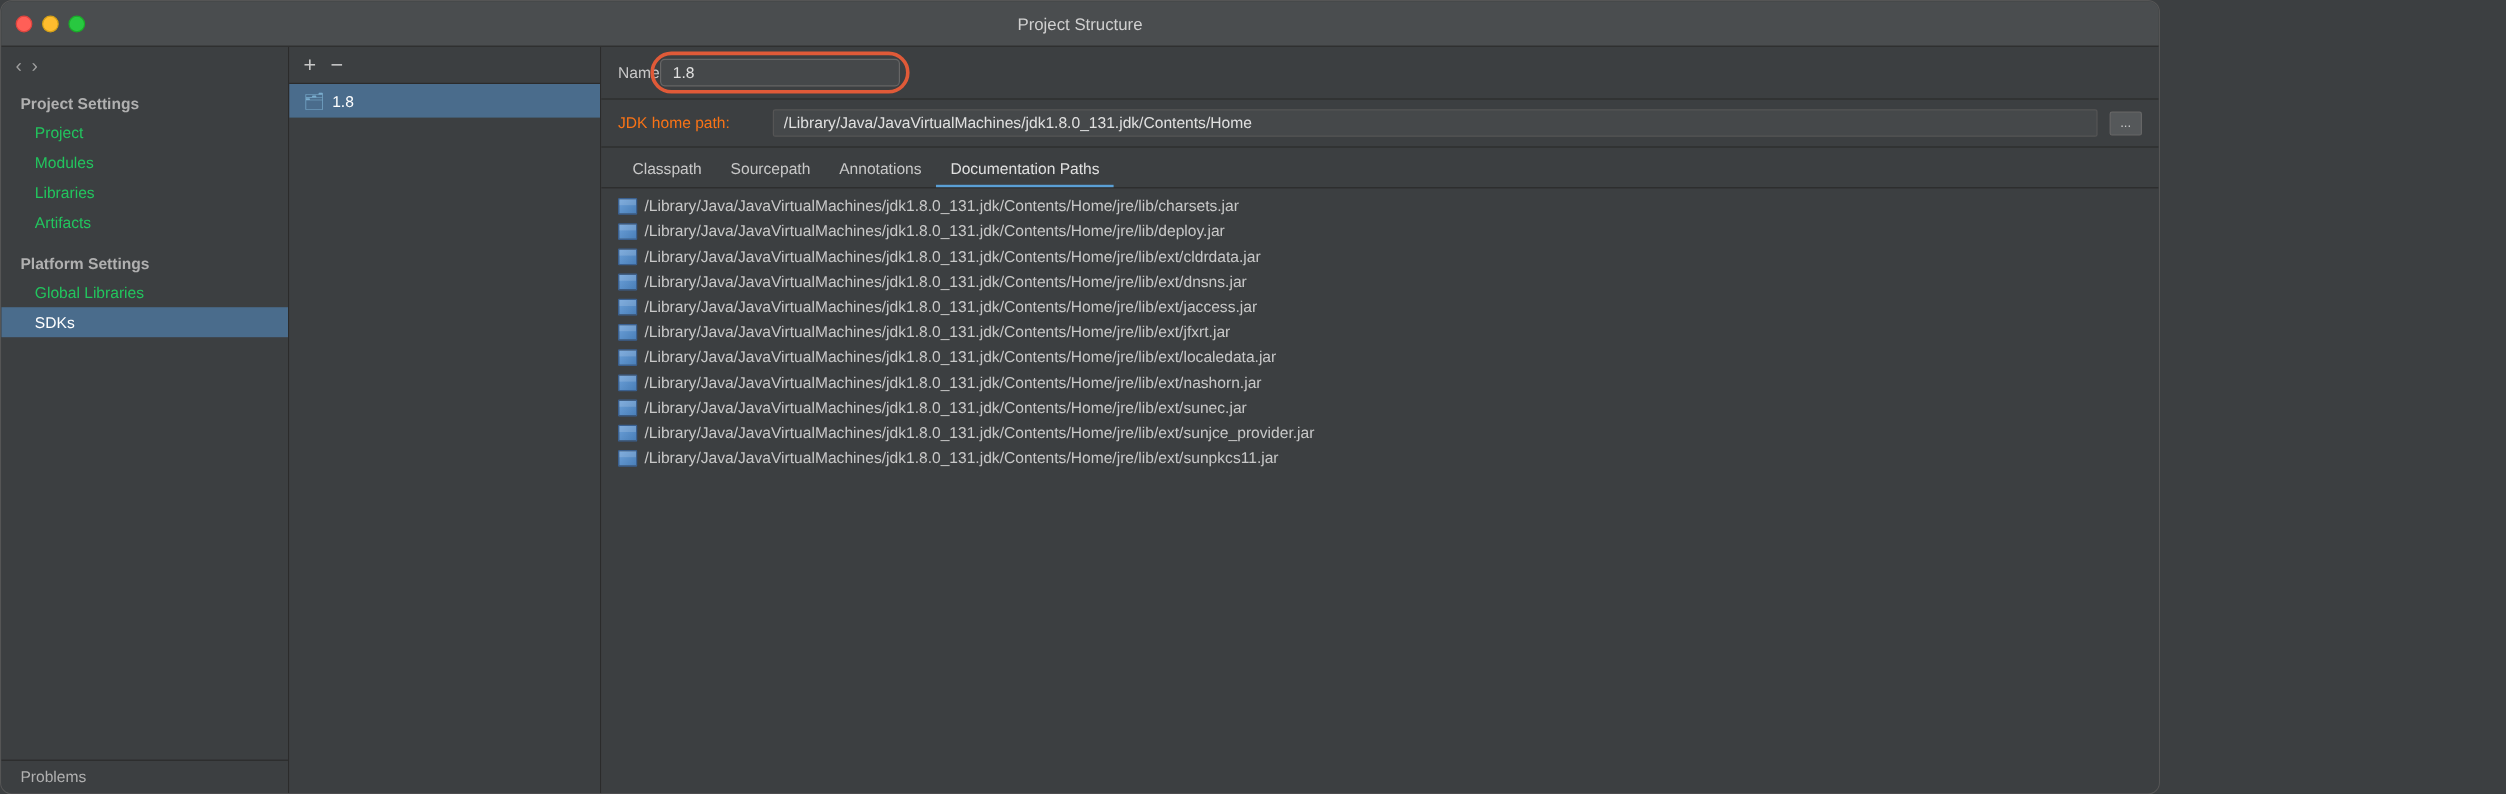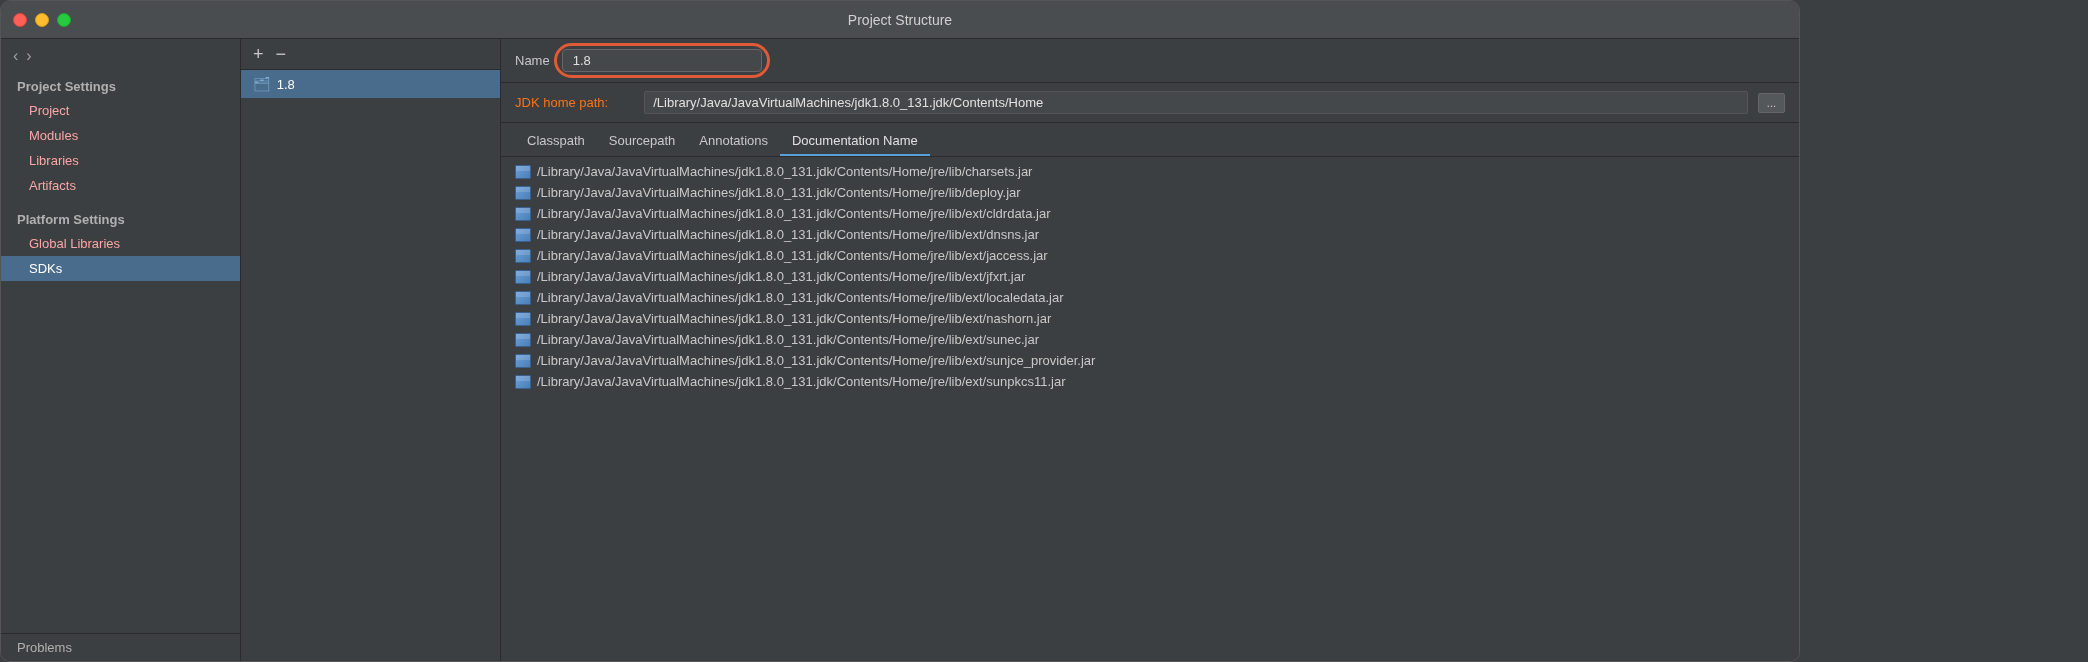--- a/index.html
+++ b/index.html
@@ -90,21 +90,21 @@
     }
 
     .sidebar-section-label {
       color: #b0b0b0;
       font-size: 13px;
       font-weight: 600;
       padding: 6px 16px 4px 16px;
     }
 
     .sidebar-item {
-      color: #fca5a5;
+      color: #22c55e;
       font-size: 13px;
       padding: 5px 16px 5px 28px;
       cursor: pointer;
     }
 
     .sidebar-item.active {
       background: #4a6c8c;
       color: white;
     }
 
@@ -171,21 +171,21 @@
       background: #3c3f41;
       display: flex;
       flex-direction: column;
       overflow: hidden;
     }
 
     .name-row {
       display: flex;
       align-items: center;
       padding: 10px 14px;
-      gap: 12px;
+      gap: 0;
       border-bottom: 1px solid #2b2b2b;
     }
 
     .name-label {
       color: #c8c8c8;
       font-size: 13px;
       font-weight: 500;
     }
 
     .name-input-wrapper {
@@ -391,21 +391,21 @@
       <div class="jdk-path-row">
         <span class="jdk-path-label">JDK home path:</span>
         <input class="jdk-path-input" type="text" value="/Library/Java/JavaVirtualMachines/jdk1.8.0_131.jdk/Contents/Home" style="">
         <button class="jdk-path-btn">...</button>
       </div>
 
       <div class="tabs-row">
         <div class="tab">Classpath</div>
         <div class="tab">Sourcepath</div>
         <div class="tab">Annotations</div>
-        <div class="tab active">Documentation Name</div>
+        <div class="tab active">Documentation Paths</div>
       </div>
 
       <div class="classpath-list">
       <div class="classpath-item">
             <span class="jar-img"></span>
             <span>/Library/Java/JavaVirtualMachines/jdk1.8.0_131.jdk/Contents/Home/jre/lib/charsets.jar</span>
           </div>
           <div class="classpath-item">
             <span class="jar-img"></span>
             <span>/Library/Java/JavaVirtualMachines/jdk1.8.0_131.jdk/Contents/Home/jre/lib/deploy.jar</span>

